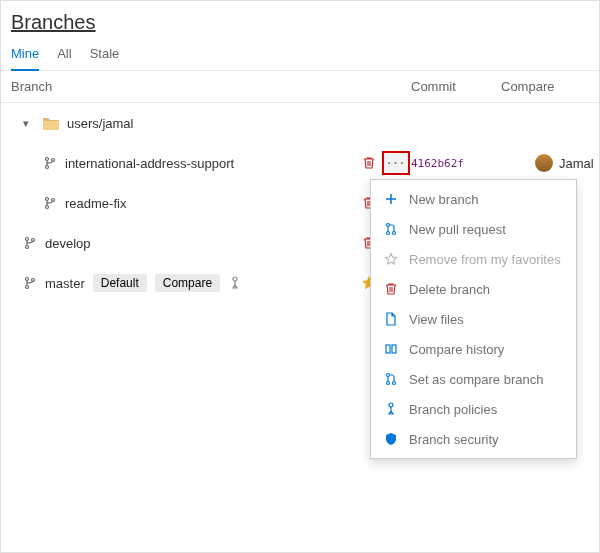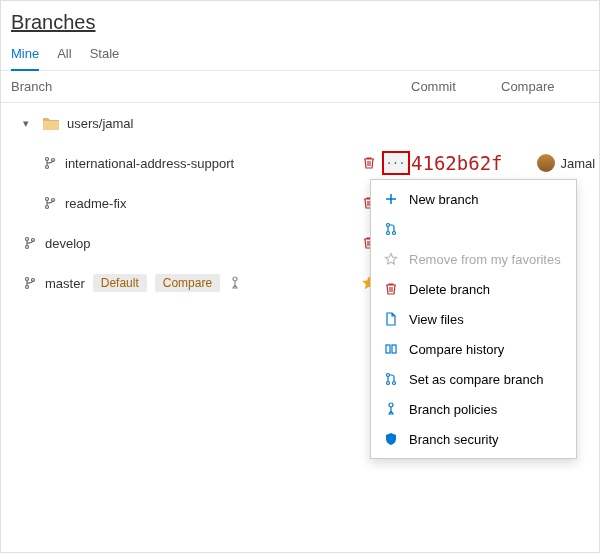--- a/index.html
+++ b/index.html
@@ -69,21 +69,21 @@
   .chev {
     font-size: 11px;
     color: #666;
     width: 12px;
   }
   .folder-icon svg { display: block; }
   .branch-icon svg { display: block; }
   .branch-name { color: #333; }
   .badge {
     background: #eaeaea;
-    color: #a16207;
+    color: #000000;
     font-size: 12px;
     padding: 2px 8px;
     border-radius: 2px;
   }
   .policy-icon svg { display: block; }
   .del-cell {
     flex: 0 0 25px;
     display: flex;
     justify-content: center;
   }
@@ -105,22 +105,22 @@
     font-size: 16px;
     letter-spacing: 1px;
   }
   .more-btn.highlight {
     border: 2px solid #d40000;
     background: #f3f3f3;
   }
   .commit-cell {
     flex: 0 0 90px;
     font-family: Consolas, monospace;
-    color: #b91c1c;
-    font-size: 19px;
+    color: #701a75;
+    font-size: 11px;
   }
   .author-cell {
     flex: 1;
     display: flex;
     align-items: center;
     gap: 6px;
     margin-left: 34px;
   }
   .avatar {
     width: 18px;
@@ -140,21 +140,21 @@
     box-shadow: 0 4px 10px rgba(0,0,0,0.15);
     padding: 4px 0;
     z-index: 10;
   }
   .menu-item {
     display: flex;
     align-items: center;
     gap: 10px;
     padding: 7px 12px;
     font-size: 13px;
-    color: #000000;
+    color: #737373;
     cursor: pointer;
   }
   .menu-item.disabled { color: #aaa; cursor: default; text-align: right; }
   .menu-icon {
     width: 16px;
     height: 16px;
     display: flex;
     align-items: center;
     justify-content: center;
     color: #0078d4;
@@ -320,20 +320,21 @@
   </div>
   <div class="menu-item">
     <span class="menu-icon">
       <svg width="14" height="14" viewBox="0 0 14 14" fill="none" stroke="currentColor" stroke-width="1.2">
           <circle cx="4" cy="3" r="1.5"></circle>
           <circle cx="4" cy="11" r="1.5"></circle>
           <circle cx="10" cy="11" r="1.5"></circle>
           <path d="M4 4.5v5M10 9.5V5c0-1-1-2-2-2H6"></path>
         </svg>
     </span>
+    <span>New pull request</span>
   </div>
   <div class="menu-item disabled">
     <span class="menu-icon">
       <svg width="14" height="14" viewBox="0 0 14 14" fill="none" stroke="currentColor" stroke-width="1.2">
           <path d="M7 1.5l1.6 3.6 4 .4-3 2.6.8 4L7 10.2 3.6 12l.8-4-3-2.6 4-.4z"></path>
         </svg>
     </span>
     <span>Remove from my favorites</span>
   </div>
   <div class="menu-item">

